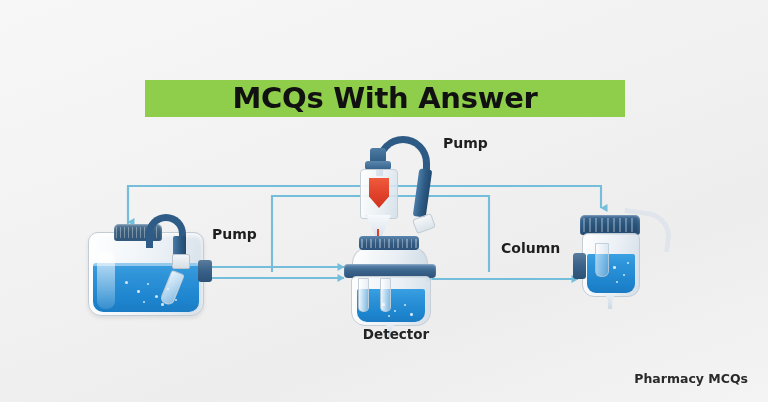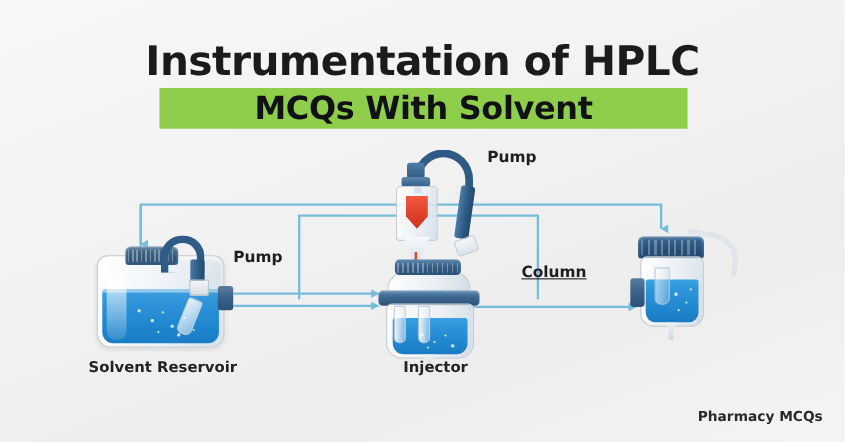--- a/index.html
+++ b/index.html
@@ -396,23 +396,22 @@
     color: #2a2a2a;
     font-family: "DejaVu Sans", sans-serif;
     white-space: nowrap;
   }
 </style>
 </head>
 <body>
 
 <div id="canvas">
 
-  <div id="title-main">Instrumentation of HPLC</div>
   <div id="subtitle-band"></div>
-  <div id="title-sub">MCQs With Solvent</div>
+  <div id="title-sub">MCQs With Answer</div>
 
   <svg id="flow-layer" viewBox="0 0 768 402" xmlns="http://www.w3.org/2000/svg">
     <defs>
       <marker id="ar-down" markerWidth="9" markerHeight="9" refX="4.5" refY="7.5" orient="auto" markerUnits="userSpaceOnUse">
         <path d="M0.5,1 L4.5,8 L8.5,1 Z" fill="#74BEDB"></path>
       </marker>
       <marker id="ar-right" markerWidth="9" markerHeight="9" refX="7.5" refY="4.5" orient="auto" markerUnits="userSpaceOnUse">
         <path d="M1,0.5 L8,4.5 L1,8.5 Z" fill="#74BEDB"></path>
       </marker>
       <marker id="ar-left" markerWidth="9" markerHeight="9" refX="7.5" refY="4.5" orient="auto" markerUnits="userSpaceOnUse">
@@ -431,21 +430,21 @@
       <path d="M212,267 L344,267" marker-end="url(#ar-right)"></path>
 
       <path d="M212,278 L344,278" marker-end="url(#ar-right)"></path>
 
       <path d="M432,279 L578,279" marker-start="url(#ar-left)" marker-end="url(#ar-right)"></path>
     </g>
   </svg>
 
   <div class="flow-label" style="left:212px; top:226px;">Pump</div>
   <div class="flow-label" style="left:443px; top:135px;">Pump</div>
-  <div class="flow-label" style="left:474px; top:240px;text-decoration:underline;">Column</div>
+  <div class="flow-label" style="left:501px; top:240px;">Column</div>
 
   <div class="equip" id="reservoir">
     <div class="res-body">
       <div class="res-liquid"></div>
       <div class="res-gloss"></div>
       <div class="bubbles">
         <span style="left:36px; top:48px; width:3px; height:3px;"></span>
         <span style="left:48px; top:57px; width:2.5px; height:2.5px;"></span>
         <span style="left:58px; top:50px; width:2px; height:2px;"></span>
         <span style="left:66px; top:62px; width:3px; height:3px;"></span>
@@ -456,21 +455,20 @@
       </div>
       <div class="res-pipette"></div>
     </div>
     <div class="res-cap"></div>
     <div class="res-cap-ridges"></div>
     <div class="res-tube-arc"></div>
     <div class="res-tube-down"></div>
     <div class="res-connector"></div>
     <div class="res-port"></div>
   </div>
-  <div class="label-bottom" style="left:48px; top:326px; width:200px;">Solvent Reservoir</div>
 
   <div class="equip" id="injector">
     <div class="inj-pump-tube-arc"></div>
     <div class="inj-pump-tube-r"></div>
     <div class="inj-pump-neck"></div>
     <div class="inj-pump-collar"></div>
     <div class="inj-pump-glass">
       <div class="inj-pump-red"></div>
     </div>
     <div class="inj-pump-cone"></div>
@@ -490,21 +488,21 @@
         <span style="left:36px; top:38px; width:2px; height:2px;"></span>
         <span style="left:58px; top:36px; width:2.5px; height:2.5px;"></span>
       </div>
     </div>
     <div class="inj-tubes">
       <i style="left:0;"></i>
       <i style="left:22px;"></i>
     </div>
     <div class="inj-drain"></div>
   </div>
-  <div class="label-bottom" style="left:316px; top:326px; width:160px;">Injector</div>
+  <div class="label-bottom" style="left:316px; top:326px; width:160px;">Detector</div>
 
   <div class="equip" id="detector">
     <div class="det-outtube"></div>
     <div class="det-cap"></div>
     <div class="det-cap-ridges"></div>
     <div class="det-body">
       <div class="det-liquid"></div>
       <div class="bubbles">
         <span style="left:30px; top:32px; width:2.5px; height:2.5px;"></span>
         <span style="left:40px; top:40px; width:2px; height:2px;"></span>

